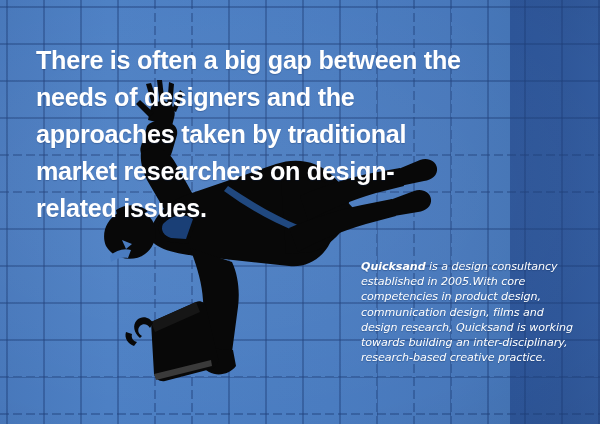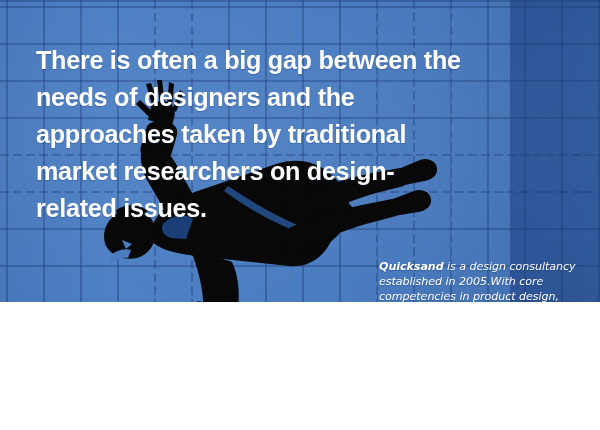--- a/index.html
+++ b/index.html
@@ -4,21 +4,21 @@
 <title>Quicksand slide</title>
 <style>
   html, body {
     margin: 0;
     padding: 0;
     background: #ffffff;
   }
   #slide {
     position: relative;
     width: 600px;
-    height: 302px;
+    height: 424px;
     overflow: hidden;
     font-family: "Liberation Sans", sans-serif;
     background: #000000;
   }
 
   
   .bg-base {
     position: absolute;
     inset: 0;
     background: linear-gradient(90deg,
@@ -90,21 +90,21 @@
     letter-spacing: -0.3px;
     transform: scaleX(0.95);
     transform-origin: left top;
     white-space: pre-line;
     text-shadow: 0 1px 1px rgba(20,45,95,0.30);
   }
 
   
   .body-copy {
     position: absolute;
-    left: 379px;
+    left: 361px;
     top: 259px;
     width: 213px;
     color: #ffffff;
     font-family: "DejaVu Sans", sans-serif;
     font-style: italic;
     font-size: 11.1px;
     line-height: 15.2px;
     letter-spacing: -0.05px;
     text-shadow: 0 1px 1px rgba(18,42,90,0.35);
   }

